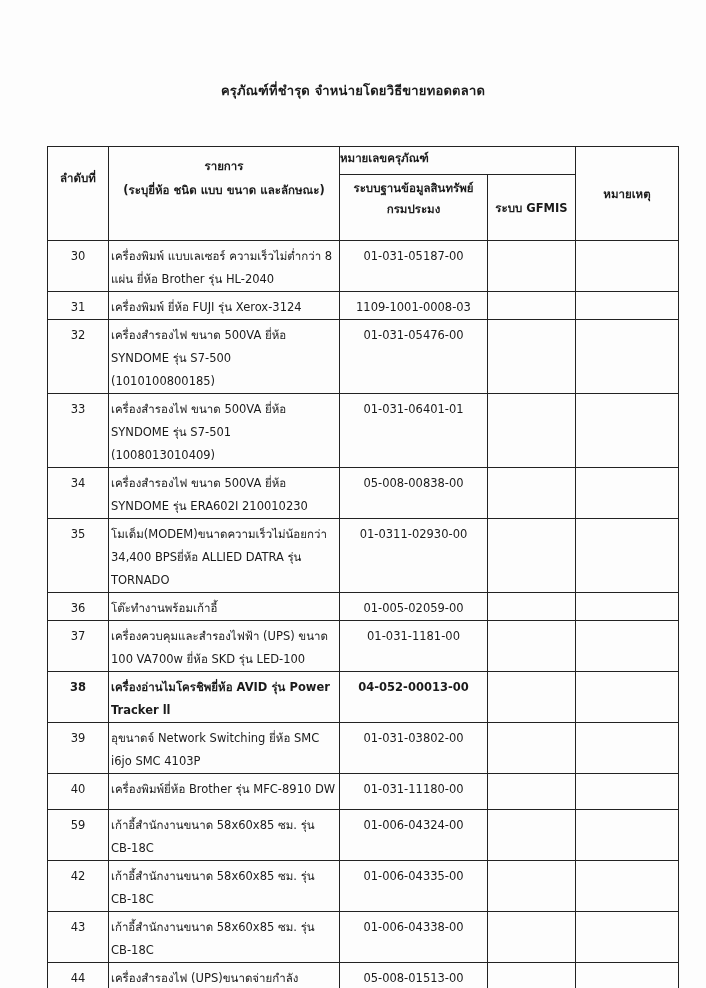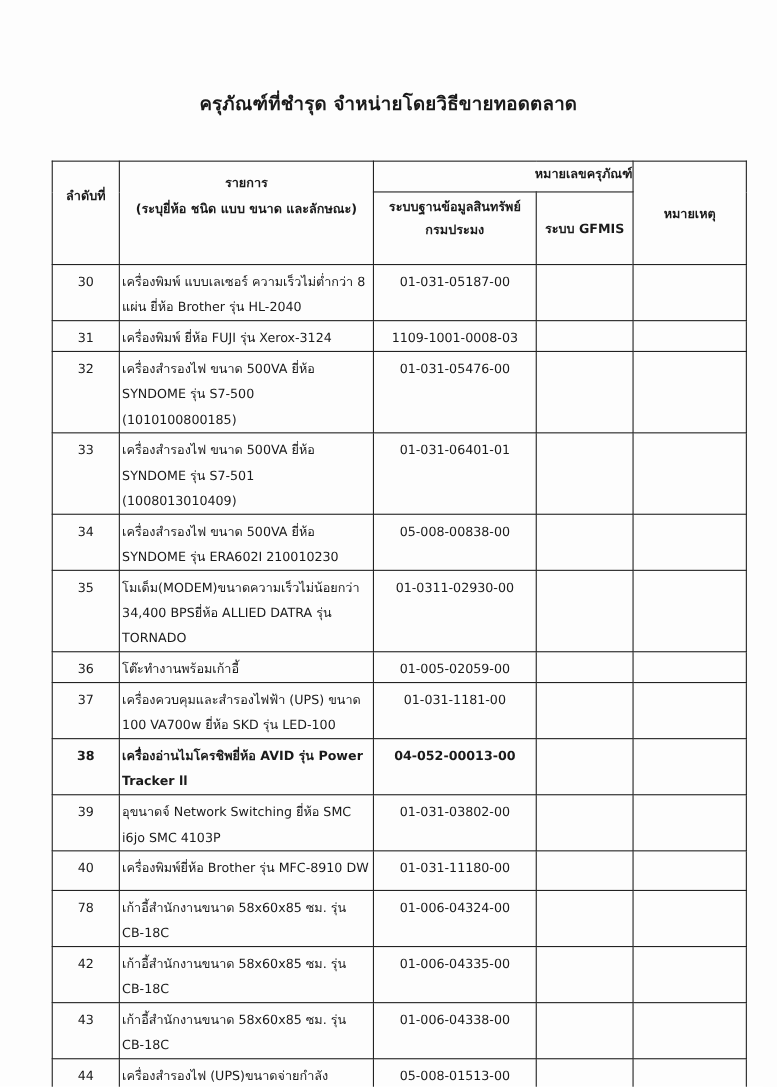--- a/index.html
+++ b/index.html
@@ -3,39 +3,39 @@
 <meta charset="utf-8">
 <style>
   html, body { margin: 0; padding: 0; }
   body {
     width: 706px; height: 988px; background: #ffffff; position: relative; overflow: hidden;
     font-family: "DejaVu Sans", "Liberation Sans", sans-serif; color: #1a1a1a;
   }
   .page { position: absolute; left: 0; top: 0; width: 706px; height: 988px; background: #fdfdfd; }
   .title {
     position: absolute; left: 0; width: 706px; text-align: center;
-    font-weight: bold; font-size: 17px; letter-spacing: 0.2px;
+    font-weight: bold; font-size: 13px; letter-spacing: 0.2px;
   }
   .title.l1 { top: 80px; }
   .title.l2 { top: 103px; }
   table {
     position: absolute; left: 47px; top: 146px; width: 631px;
     border-collapse: collapse; table-layout: fixed;
     font-size: 11.5px;
   }
   td, th { border: 1.3px solid #222; padding: 0; vertical-align: top; }
   th { font-weight: bold; font-size: 11.5px; }
   .c-no { width: 61px; }
   .c-desc { width: 231px; }
   .c-db { width: 148px; }
   .c-gf { width: 88px; }
   .c-rem { width: 103px; }
   .h-no { text-align: center; padding-top: 22px; height: 71px; }
   .h-desc { text-align: center; padding-top: 7px; line-height: 24px; }
-  .h-group { text-align: right; height: 22px; line-height: 22px; }
+  .h-group { text-align: left; height: 22px; line-height: 22px; }
   .h-db { text-align: center; line-height: 21px; padding-top: 3px; height: 49px; }
   .h-gf { text-align: center; vertical-align: middle; font-weight: bold; }
   .h-rem { text-align: center; vertical-align: middle; }
   td.no { text-align: center; padding-top: 4px; line-height: 22px; }
   td.desc { padding: 4px 2px 0 2px; line-height: 23px; }
   td.code { text-align: center; padding-top: 4px; line-height: 22px; }
   td.gf, td.rem { }
 </style>
 </head>
 <body>
@@ -141,21 +141,21 @@
           <td class="rem"></td>
         </tr>
         <tr style="height: 36px;">
           <td class="no">40</td>
           <td class="desc">เครื่องพิมพ์ยี่ห้อ Brother รุ่น MFC-8910 DW</td>
           <td class="code">01-031-11180-00</td>
           <td class="gf"></td>
           <td class="rem"></td>
         </tr>
         <tr style="height: 46px;">
-          <td class="no">78</td>
+          <td class="no">59</td>
           <td class="desc">เก้าอี้สำนักงานขนาด 58x60x85 ซม. รุ่น CB-18C</td>
           <td class="code">01-006-04324-00</td>
           <td class="gf"></td>
           <td class="rem"></td>
         </tr>
         <tr style="height: 47px;">
           <td class="no">42</td>
           <td class="desc">เก้าอี้สำนักงานขนาด 58x60x85 ซม. รุ่น CB-18C</td>
           <td class="code">01-006-04335-00</td>
           <td class="gf"></td>

